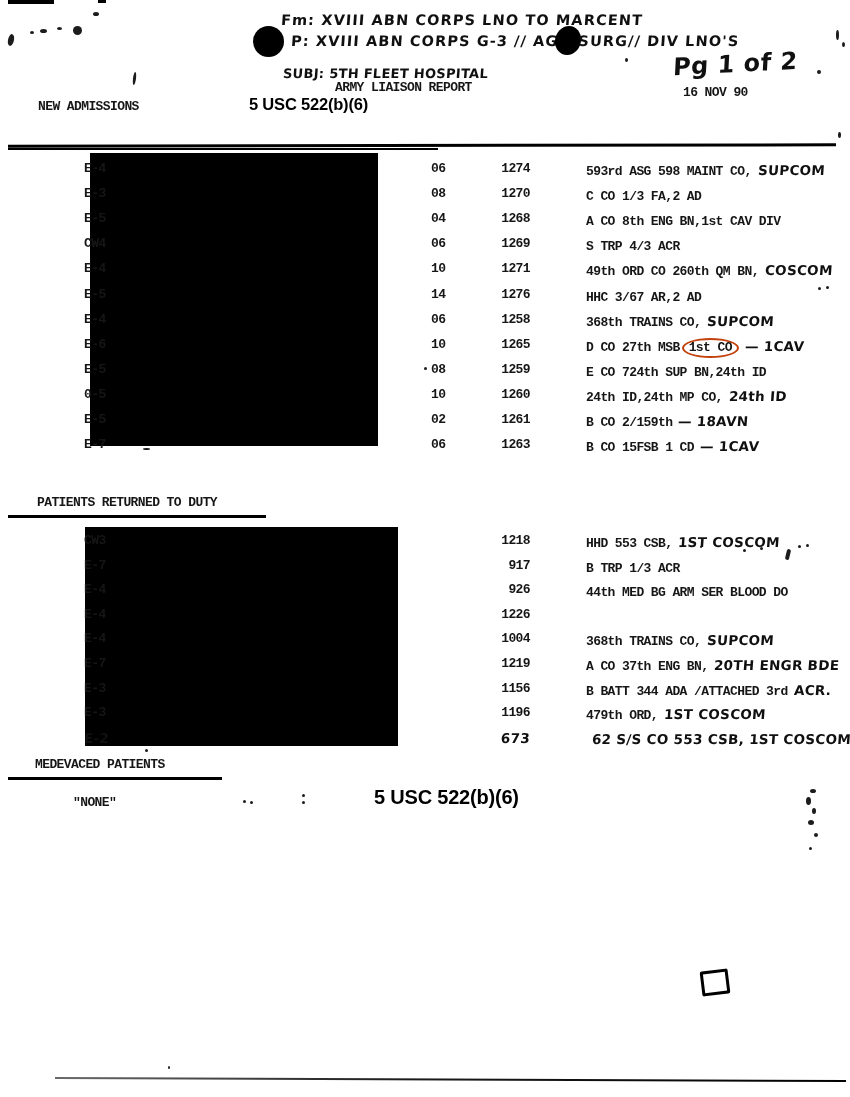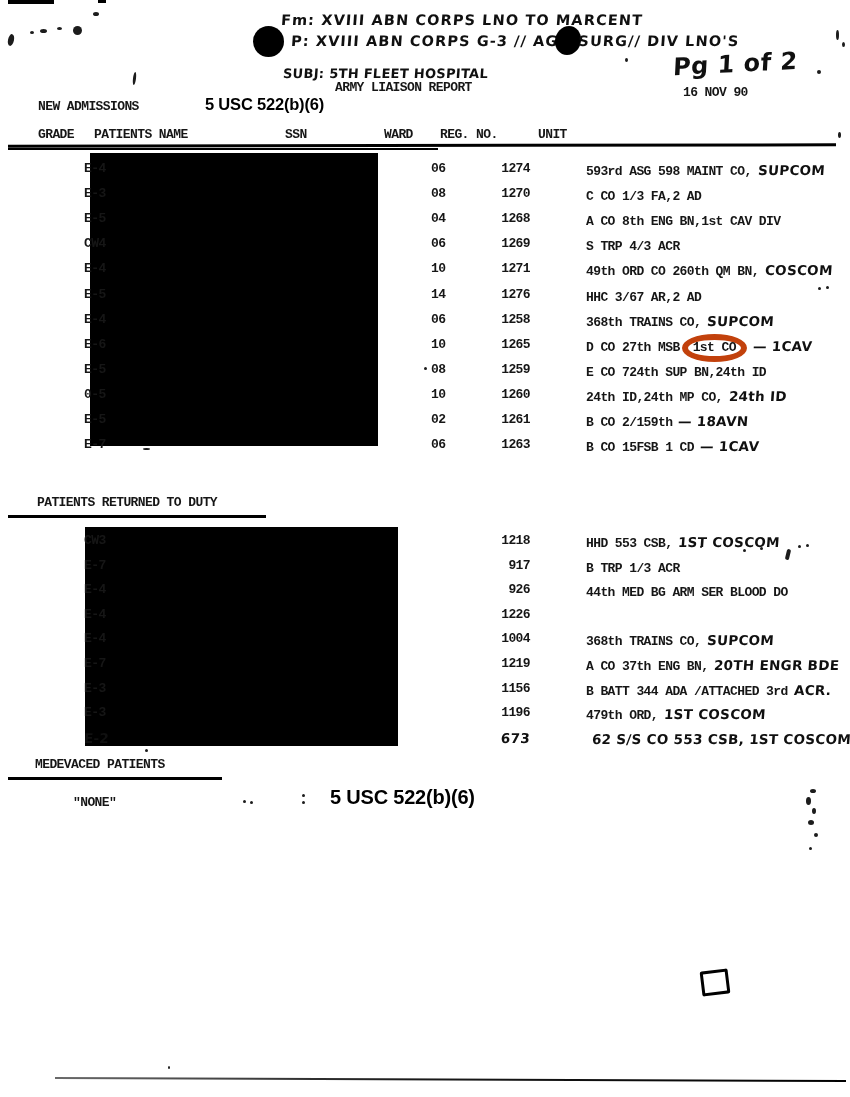--- a/index.html
+++ b/index.html
@@ -1,36 +1,36 @@
 <!DOCTYPE html>
 <html><head>
 <meta charset="utf-8">
 <style>
   html,body{margin:0;padding:0;background:#ffffff;}
   #page{position:relative;width:850px;height:1097px;background:#fff;color:#111;overflow:hidden;}
   .typed{font-family:"Liberation Mono",monospace;font-weight:700;font-size:13px;letter-spacing:-0.6px;color:#161616;white-space:pre;}
   .hand{font-family:"DejaVu Sans",sans-serif;font-weight:700;font-size:13.5px;color:#101010;display:inline-block;transform:skewX(-4deg);letter-spacing:0.3px;white-space:pre;}
   .hand-hdr{font-size:14.5px;letter-spacing:1.1px;}
   .hand-lg{font-size:24px;letter-spacing:0.5px;transform:rotate(-3deg) skewX(-6deg);}
-  .stamp{font-family:"Liberation Sans",sans-serif;font-weight:700;color:#000;letter-spacing:-0.2px;white-space:pre;}
+  .stamp{font-family:"Liberation Sans",sans-serif;font-weight:700;color:#000;letter-spacing:-0.2px;white-space:pre;margin-left:44px;}
   .stamp-sm{font-size:16.5px;}
   .stamp-lg{font-size:20px;}
   .abs{position:absolute;}
   .rule{position:absolute;background:#000;}
   .redaction{position:absolute;background:#000;}
   .blob{position:absolute;background:#000;border-radius:50%;}
   .blob-inline{display:inline-block;background:#000;border-radius:50%;width:26px;height:29px;vertical-align:middle;margin:-10px -3px -6px -3px;}
   .speck{position:absolute;background:#1c1c1c;border-radius:50%;}
   .trow{position:absolute;left:0;width:850px;height:20px;margin-left:48px;}
   .grade{position:absolute;left:36px;}
   .ward{position:absolute;left:383px;}
   .reg{position:absolute;left:430px;width:52px;text-align:right;}
   .unit{position:absolute;left:538px;white-space:nowrap;}
   .uhand{margin-left:6px;}
-  .circled{border:6px solid #c2410c;border-radius:50%;padding:0 5px 1px 5px;margin-left:2px;}
+  .circled{border:2px solid #c2410c;border-radius:50%;padding:0 5px 1px 5px;margin-left:2px;}
   .col-hdr{position:absolute;top:0;}
   .doodle{position:absolute;left:701px;top:970px;width:22px;height:19px;border:3px solid #000;border-radius:2px;transform:rotate(-7deg);}
   .bottom-line{position:absolute;left:55px;top:1077px;width:791px;height:2px;background:linear-gradient(90deg,#6a6a6a,#1a1a1a 45%,#000);transform:rotate(0.22deg);transform-origin:left center;}
 </style>
 </head>
 <body>
 
 <div id="page">
 
   <div class="rule" style="left:8px;top:0;width:46px;height:4px;"></div>
@@ -54,28 +54,20 @@
   <div class="abs typed" style="left:683px;top:85px;">16 NOV 90</div>
   <div class="speck" style="left:625px;top:58px;width:3px;height:4px;"></div>
   <div class="speck" style="left:817px;top:70px;width:4px;height:4px;"></div>
   <div class="speck" style="left:836px;top:30px;width:3px;height:10px;"></div>
   <div class="speck" style="left:842px;top:42px;width:3px;height:5px;"></div>
   <div class="speck" style="left:133px;top:72px;width:3px;height:13px;transform:rotate(7deg);"></div>
 
   <div class="abs typed" style="left:38px;top:99px;">NEW ADMISSIONS</div>
   <div class="abs stamp stamp-sm" style="left:205px;top:95px;">5 USC 522(b)(6)</div>
 
-  <div class="abs" style="left:0;top:127px;width:850px;height:16px;">
-    <span class="typed col-hdr" style="left:38px;">GRADE</span>
-    <span class="typed col-hdr" style="left:94px;">PATIENTS NAME</span>
-    <span class="typed col-hdr" style="left:285px;">SSN</span>
-    <span class="typed col-hdr" style="left:384px;">WARD</span>
-    <span class="typed col-hdr" style="left:440px;">REG. NO.</span>
-    <span class="typed col-hdr" style="left:538px;">UNIT</span>
-  </div>
 
   <div class="rule" style="left:8px;top:144px;width:828px;height:3px;transform:rotate(-0.1deg);"></div>
   <div class="rule" style="left:8px;top:148px;width:430px;height:2px;"></div>
 
   <div class="redaction" style="left:90px;top:153px;width:288px;height:293px;"></div>
   <div class="speck" style="left:143px;top:448px;width:7px;height:2px;"></div>
   <div class="speck" style="left:424px;top:367px;width:3px;height:3px;"></div>
   <div class="speck" style="left:818px;top:287px;width:3px;height:3px;"></div>
   <div class="speck" style="left:826px;top:286px;width:3px;height:3px;"></div>
 

